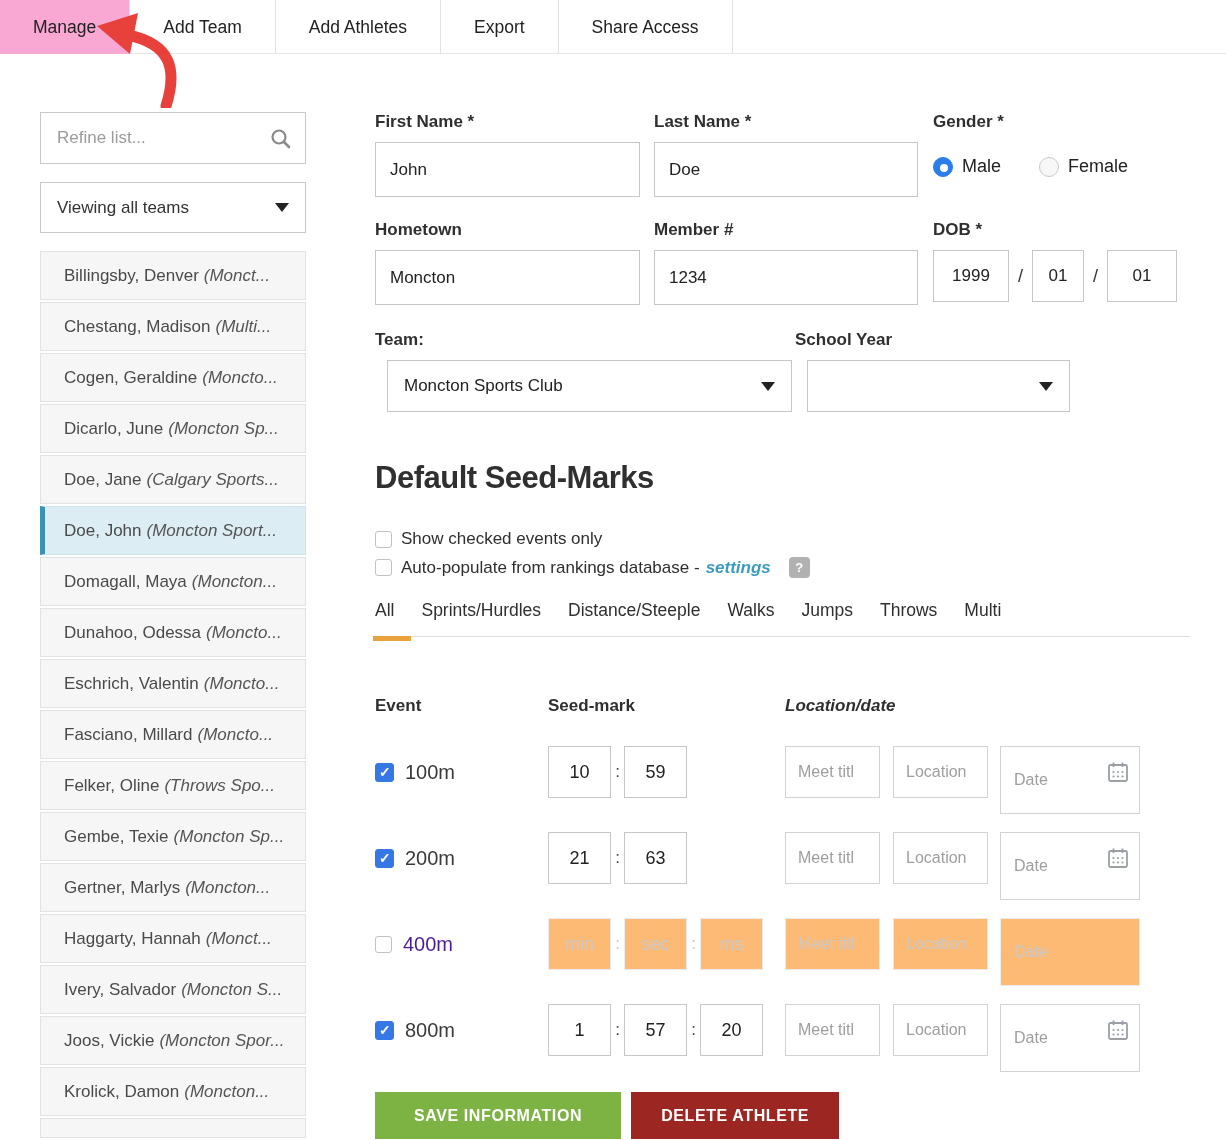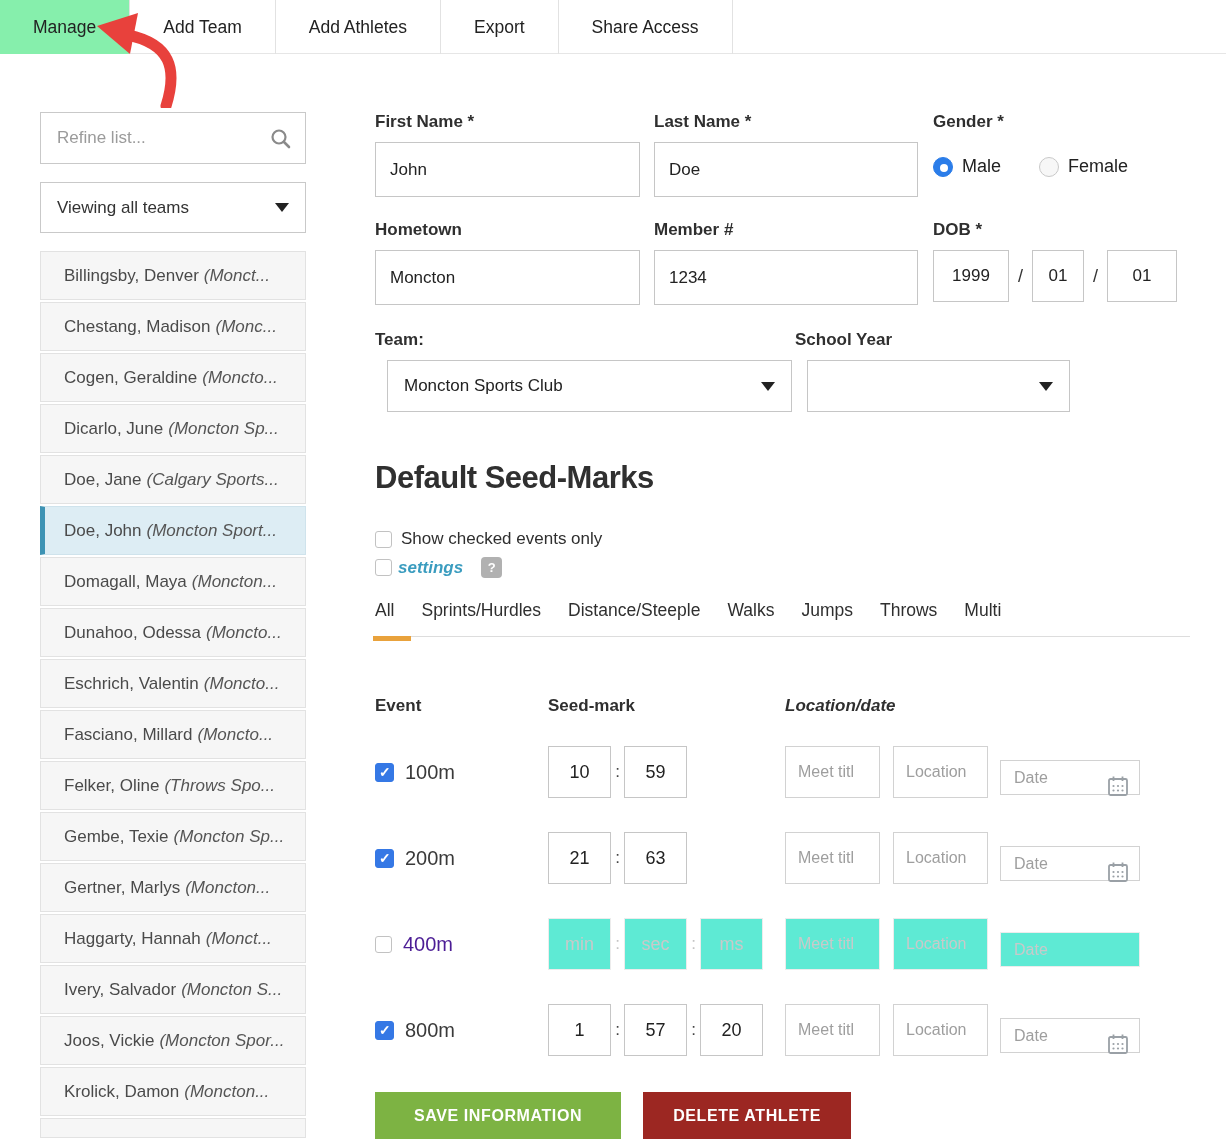--- a/index.html
+++ b/index.html
@@ -4,21 +4,21 @@
 <style>
   * { box-sizing: border-box; margin: 0; padding: 0; }
   html,body { width:1226px; height:1140px; background:#fff; overflow:hidden;
     font-family:"Liberation Sans", sans-serif; color:#333; }
   .screen { position:relative; width:1226px; height:1140px; background:#fff; overflow:hidden; }
 
   
   .tabbar { position:absolute; top:0; left:0; right:0; height:54px; display:flex; border-bottom:1px solid #e6e6e6; background:#fff; }
   .tab { height:54px; line-height:54px; padding:0 33px; font-size:17.5px; color:#222;
          border-right:1px solid #e2e2e2; cursor:pointer; white-space:nowrap; }
-  .tab.active { background:#86efac; }
+  .tab.active { background:#f9a8d4; }
 
   .arrow-svg { position:absolute; left:94px; top:10px; width:88px; height:98px; z-index:4; pointer-events:none; }
 
   
   .sidebar { position:absolute; left:40px; top:112px; width:266px; }
   .searchbox { position:relative; height:52px; border:1px solid #c9c9c9; background:#fff; }
   .searchbox input { width:100%; height:100%; border:0; outline:none; padding:0 44px 0 16px; font-size:17px; color:#333; font-family:inherit; background:transparent; }
   .searchbox input::placeholder { color:#9b9b9b; }
   .search-ico { position:absolute; right:14px; top:15px; }
   .teamdrop { position:relative; margin-top:18px; height:51px; border:1px solid #c9c9c9; display:flex; align-items:center; padding:0 16px; font-size:17px; color:#333; cursor:pointer; }
@@ -73,31 +73,31 @@
   .cell-event { position:absolute; left:0; top:0; height:52px; display:flex; align-items:center; gap:11px; }
   .ev-label { font-size:20px; color:#3a3a3a; }
   .cell-marks { position:absolute; left:173px; top:0; height:52px; display:flex; align-items:center; }
   .mark-input { width:63px; height:52px; border:1px solid #c6c6c6; text-align:center; font-size:18px; color:#222;
                 outline:none; font-family:inherit; background:#fff; }
   .colon { width:13px; text-align:center; font-size:17px; color:#444; }
   .loc-input { position:absolute; top:0; height:52px; width:95px; border:1px solid #d2d2d2; font-size:16px;
                padding:0 12px; outline:none; font-family:inherit; color:#333; background:#fff; }
   .loc-input.meet { left:410px; }
   .loc-input.loc  { left:518px; }
-  .date-wrap { position:absolute; left:625px; top:14px; width:140px; height:35px; border:1px solid #d2d2d2; background:#fff; }
+  .date-wrap { position:absolute; left:625px; top:0; width:140px; height:68px; border:1px solid #d2d2d2; background:#fff; }
   .date-wrap input { width:100%; height:100%; border:0; outline:none; padding:0 36px 0 13px; font-size:16px; font-family:inherit; color:#333; background:transparent; }
   .cal { position:absolute; right:10px; top:14px; cursor:pointer; }
   input::placeholder { color:#9e9e9e; }
   .seed-row.disabled .ev-label { color:#4c1d95; }
   .seed-row.disabled .colon { color:#c4c4c4; }
-  .seed-row.disabled input { background:#5eead4; border-color:#ececec; }
+  .seed-row.disabled input { background:#fdba74; border-color:#ececec; }
   .seed-row.disabled input::placeholder { color:#c9c9c9; }
   .seed-row.disabled .date-wrap { background:#fafafa; border-color:#ececec; }
 
-  .btn-row { position:absolute; left:0; top:984px; display:flex; gap:22px;justify-content:center; }
+  .btn-row { position:absolute; left:0; top:984px; display:flex; gap:10px;justify-content:center; }
   .btn { height:47px; border:none; font-family:inherit; font-size:16px; font-weight:700; color:#fff;
          letter-spacing:0.6px; cursor:pointer; }
   .btn.save { background:#7db343; padding:0 39px; }
   .btn.delete { background:#9c2722; padding:0 30px; }
 </style>
 </head>
 <body>
 
 <div class="screen">
 
@@ -126,21 +126,21 @@
       <span>Viewing all teams</span>
       <span class="caret"></span>
     </div>
     <div class="alist">
         <div class="athlete">
     <span class="a-name">Billingsby, Denver</span>
     <span class="a-team">(Monct...</span>
   </div>
         <div class="athlete">
     <span class="a-name">Chestang, Madison</span>
-    <span class="a-team">(Monc...</span>
+    <span class="a-team">(Multi...</span>
   </div>
         <div class="athlete">
     <span class="a-name">Cogen, Geraldine</span>
     <span class="a-team">(Moncto...</span>
   </div>
         <div class="athlete">
     <span class="a-name">Dicarlo, June</span>
     <span class="a-team">(Moncton Sp...</span>
   </div>
         <div class="athlete">
@@ -242,20 +242,21 @@
     </div>
 
     <h2 class="sm-title">Default Seed-Marks</h2>
 
     <div class="cbline" style="top:421px">
       <span class="cb"></span>
       <span>Show checked events only</span>
     </div>
     <div class="cbline" style="top:449px">
       <span class="cb"></span>
+      <span>Auto-populate from rankings database -</span>
       <span class="settings-link" style="margin-left:-3px">settings</span>
       <span class="help-badge">?</span>
     </div>
 
     <div class="stabs">
         <div class="stab active"><span>All</span></div>
         <div class="stab"><span>Sprints/Hurdles</span></div>
         <div class="stab"><span>Distance/Steeple</span></div>
         <div class="stab"><span>Walks</span></div>
         <div class="stab"><span>Jumps</span></div>

